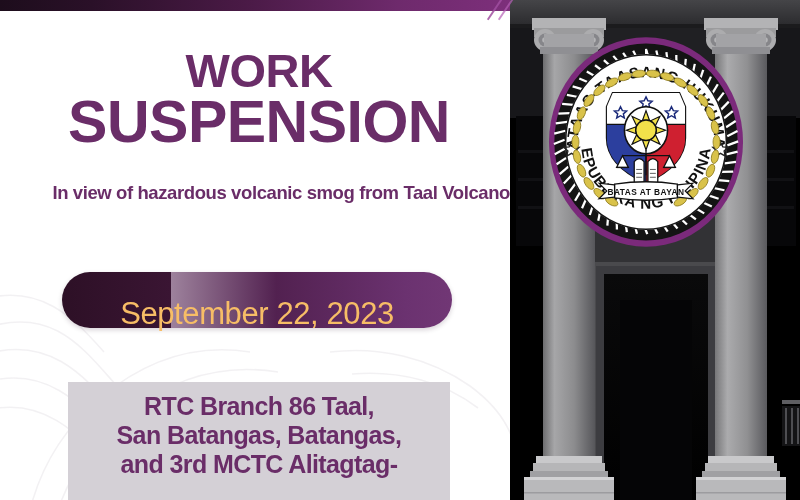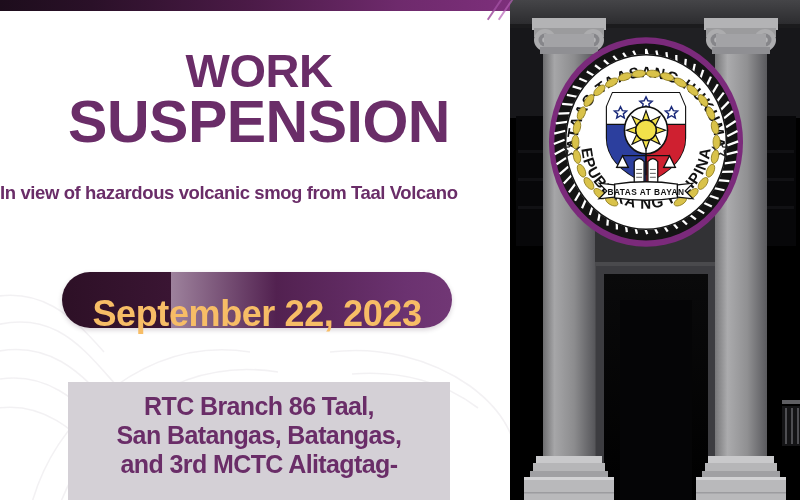--- a/index.html
+++ b/index.html
@@ -27,31 +27,31 @@
 
   .lp-content{position:relative;z-index:3;width:510px;height:500px;}
 
   
   .headline{position:absolute;left:0;top:48px;width:518px;text-align:center;
             color:#6a2d68;font-weight:800;font-size:47px;line-height:0.98;
             letter-spacing:-0.5px;}
   .headline .l2{display:block;font-size:59px;}
 
   
-  .subtitle{position:absolute;left:0;top:182px;width:510px;text-align:left;
+  .subtitle{position:absolute;left:0;top:182px;width:510px;text-align:right;
             color:#6a2d68;font-weight:700;font-size:18.5px;line-height:1.24;
             letter-spacing:-0.4px;}
 
   
   .datepill{position:absolute;left:62px;top:272px;width:390px;height:56px;
             border-radius:28px;
             background:linear-gradient(90deg,#2d1026 0%,#3a1533 28%,#52215090 0%,#522150 55%,#6b3270 88%,#713775 100%);
             display:flex;align-items:center;justify-content:center;
             box-shadow:0 2px 5px rgba(40,10,38,.18);}
-  .datepill span{color:#f7bd66;font-weight:700;font-size:36px;letter-spacing:-0.4px;margin-top:28px;}
+  .datepill span{color:#f7bd66;font-weight:400;font-size:31px;letter-spacing:-0.4px;margin-top:28px;}
 
   
   .graypanel{position:absolute;left:68px;top:382px;width:382px;height:118px;
              background:#d4d0d6;}
   .bottomtext{position:absolute;left:68px;top:392px;width:382px;text-align:center;
               color:#6a2d68;font-weight:800;font-size:25px;line-height:1.16;
               letter-spacing:-0.6px;}
   .bottomtext span{display:block;}
 
   

